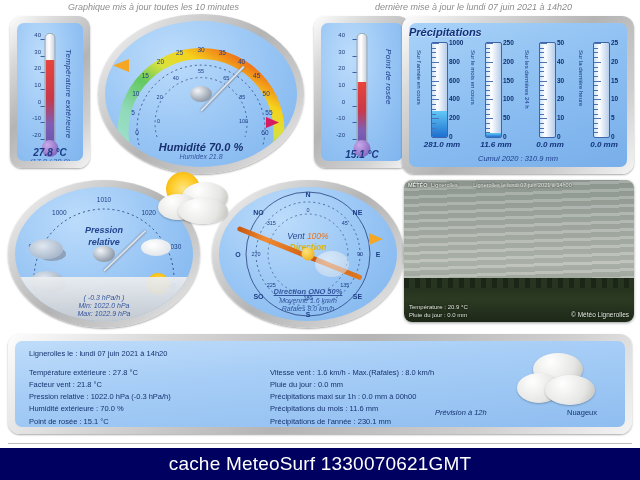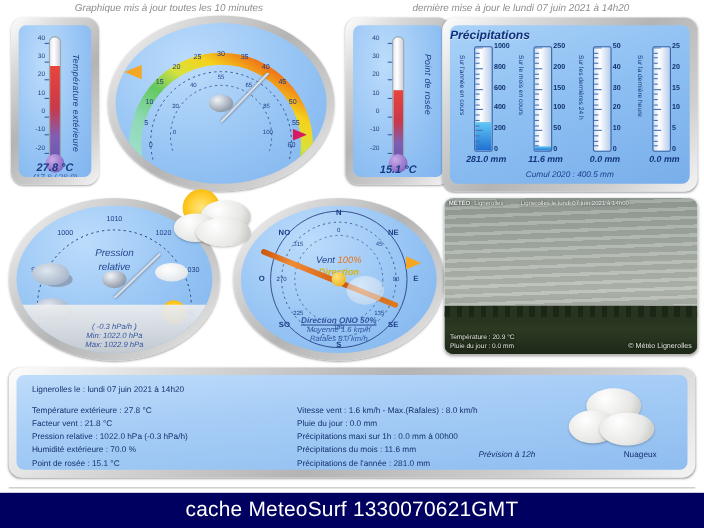--- a/index.html
+++ b/index.html
@@ -206,20 +206,24 @@
           <div class="dial-lbl" style="font-size: 5.5px; left: 121.237px; top: 56.8339px;">65</div>
           <div class="dial-lbl" style="font-size: 5.5px; left: 137.346px; top: 75.9192px;">85</div>
           <div class="dial-lbl" style="font-size: 5.5px; left: 138.501px; top: 99.9528px;">100</div>
         </div>
       <div class="needle" id="humNeedle" style="height: 62px; bottom: 56.4px; transform: translateX(-50%) rotate(44deg);"></div>
       <div class="hub"></div>
       <div style="position:absolute;left:8px;top:38px;width:16px;height:13px;
            background:#f5a623;clip-path:polygon(0 50%,100% 0,100% 100%);"></div>
       <div style="position:absolute;right:18px;top:96px;width:13px;height:11px;
            background:#d81b60;clip-path:polygon(100% 50%,0 0,0 100%);"></div>
+      <div class="readout" style="bottom:6px;">
+        <div class="big">Humidité 70.0 %</div>
+        <div class="sm">Humidex 21.8</div>
+      </div>
     </div>
   </div>
 
   <div class="bezel" style="left:314px;top:16px;width:96px;height:152px;">
     <div class="face">
       <div class="t-scale" id="tscale2">
           <div style="top: 6px;">40</div>
           <div style="top: 22.6667px;">30</div>
           <div style="top: 39.3333px;">20</div>
           <div style="top: 56px;">10</div>
@@ -387,40 +391,40 @@
               <div style="top: 0px;">25</div>
               <div style="top: 18.8px;">20</div>
               <div style="top: 37.6px;">15</div>
               <div style="top: 56.4px;">10</div>
               <div style="top: 75.2px;">5</div>
               <div style="top: 94px;">0</div>
             </div>
             <div class="pval">0.0 mm</div>
           </div>
         </div>
-      <div class="pcumul">Cumul 2020 : 400.5 mm</div>
+      <div class="pcumul">Cumul 2020 : 310.9 mm</div>
     </div>
   </div>
 
   <div class="bezel oval" style="left:8px;top:180px;width:192px;height:148px;">
     <div class="face">
       <svg class="dial" viewBox="0 0 178 134">
         <path d="M 24 118 A 70 70 0 1 1 154 118" fill="none" stroke="#27407e" stroke-width="0.9" stroke-dasharray="2 3"></path>
       </svg>
       <div id="presLabels">
           <div class="dial-lbl" style="left: 23.7458px; top: 97.7171px;">980</div>
           <div class="dial-lbl" style="left: 18.9408px; top: 58.523px;">990</div>
           <div class="dial-lbl" style="left: 44.343px; top: 25.2951px;">1000</div>
           <div class="dial-lbl" style="left: 89px; top: 12.36px;">1010</div>
           <div class="dial-lbl" style="left: 133.657px; top: 25.2951px;">1020</div>
           <div class="dial-lbl" style="left: 159.059px; top: 58.523px;">1030</div>
           <div class="dial-lbl" style="left: 154.254px; top: 97.7171px;">1040</div>
         </div>
       <div style="position:absolute;left:0;right:0;top:38px;text-align:center;
-           font-size:9px;font-style:italic;color:#24458f;line-height:1.3;">
+           font-size:9px;font-style:italic;color:#24458f;line-height:1.3;font-weight:bold;">
         <div>Pression</div>
         <div>relative</div>
       </div>
       <div style="position:absolute;left:14px;top:52px;width:34px;height:20px;
            background:radial-gradient(ellipse at 40% 35%,#dfe7f0,#96a7bd);border-radius:50%;
            box-shadow:6px 5px 0 -3px #8fa2ba;"></div>
       <div style="position:absolute;left:16px;top:84px;width:32px;height:19px;
            background:radial-gradient(ellipse at 40% 35%,#dfe7f0,#8fa0b6);border-radius:50%;
            box-shadow:6px 5px 0 -3px #8fa2ba;"></div>
       <div class="sunray" style="left:132px;top:86px;width:22px;height:22px;"></div>
@@ -521,21 +525,21 @@
           <div>Facteur vent : 21.8 °C</div>
           <div>Pression relative : 1022.0 hPa (-0.3 hPa/h)</div>
           <div>Humidité extérieure : 70.0 %</div>
           <div>Point de rosée : 15.1 °C</div>
         </div>
       <div class="sum-col sum-right" id="sumRight">
           <div>Vitesse vent : 1.6 km/h - Max.(Rafales) : 8.0 km/h</div>
           <div>Pluie du jour : 0.0 mm</div>
           <div>Précipitations maxi sur 1h : 0.0 mm à 00h00</div>
           <div>Précipitations du mois : 11.6 mm</div>
-          <div>Précipitations de l'année : 281.0 mm</div>
+          <div>Précipitations de l'année : 230.1 mm</div>
         </div>
       <div class="forecast-lbl">Prévision à 12h</div>
       <div class="forecast-txt">Nuageux</div>
       <div class="cloudicon" style="left:500px;top:10px;width:86px;height:58px;">
         <div class="cl" style="left:18px;top:2px;width:50px;height:32px;"></div>
         <div class="cl" style="left:2px;top:22px;width:44px;height:30px;"></div>
         <div class="cl" style="left:30px;top:24px;width:50px;height:30px;"></div>
       </div>
     </div>
   </div>

